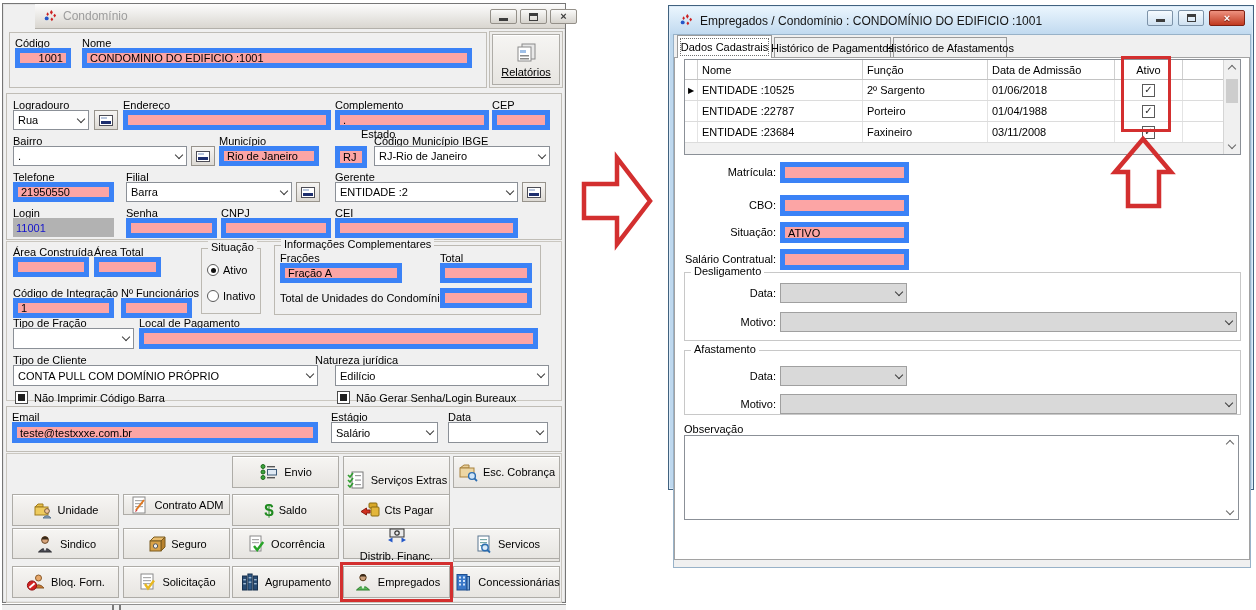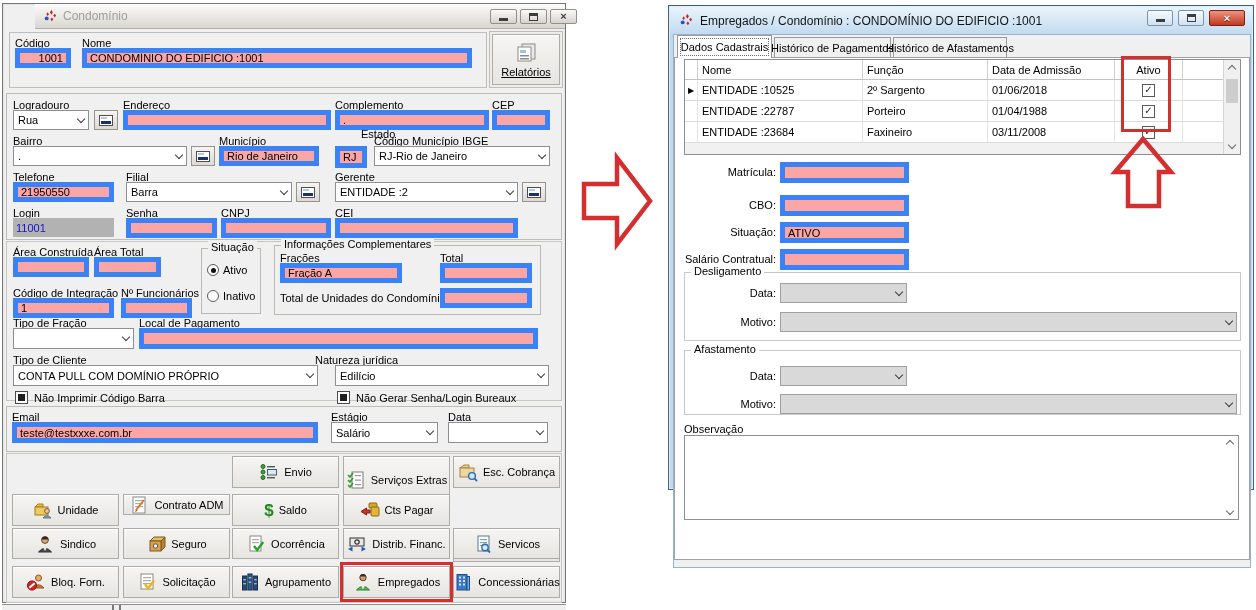--- a/index.html
+++ b/index.html
@@ -402,21 +402,21 @@
     </div>
     <div class="bigbtn" style="left:229px;top:524px;width:107px;height:31px;">
       <svg width="20" height="20" viewBox="0 0 20 20">
         <rect x="4" y="2" width="11" height="15" fill="#fff" stroke="#8a8a8a"></rect>
         <rect x="6" y="5" width="7" height="1.2" fill="#aaa"></rect>
           <rect x="6" y="8" width="7" height="1.2" fill="#aaa"></rect>
         <path d="M8,12 l3.2,4 l6,-8" fill="none" stroke="#28a428" stroke-width="2.4"></path>
       </svg>
       <span>Ocorrência</span>
     </div>
-    <div class="bigbtn" style="left:340px;top:524px;width:107px;height:31px;">
+    <div class="bigbtn" style="left:340px;top:524px;width:107px;height:31px;flex-direction:column;">
       <svg width="20" height="20" viewBox="0 0 20 20">
         <rect x="3" y="4" width="14" height="8" fill="#e9e9e9" stroke="#333"></rect>
         <circle cx="10" cy="8" r="2.2" fill="none" stroke="#333" stroke-width="1.2"></circle>
         <polygon points="1,15 5.5,12.5 5.5,17.5" fill="#2458c8"></polygon>
         <polygon points="19,15 14.5,12.5 14.5,17.5" fill="#2458c8"></polygon>
       </svg>
       <span>Distrib. Financ.</span>
     </div>
     <div class="bigbtn" style="left:450px;top:524px;width:107px;height:31px;">
       <svg width="20" height="20" viewBox="0 0 20 20">

